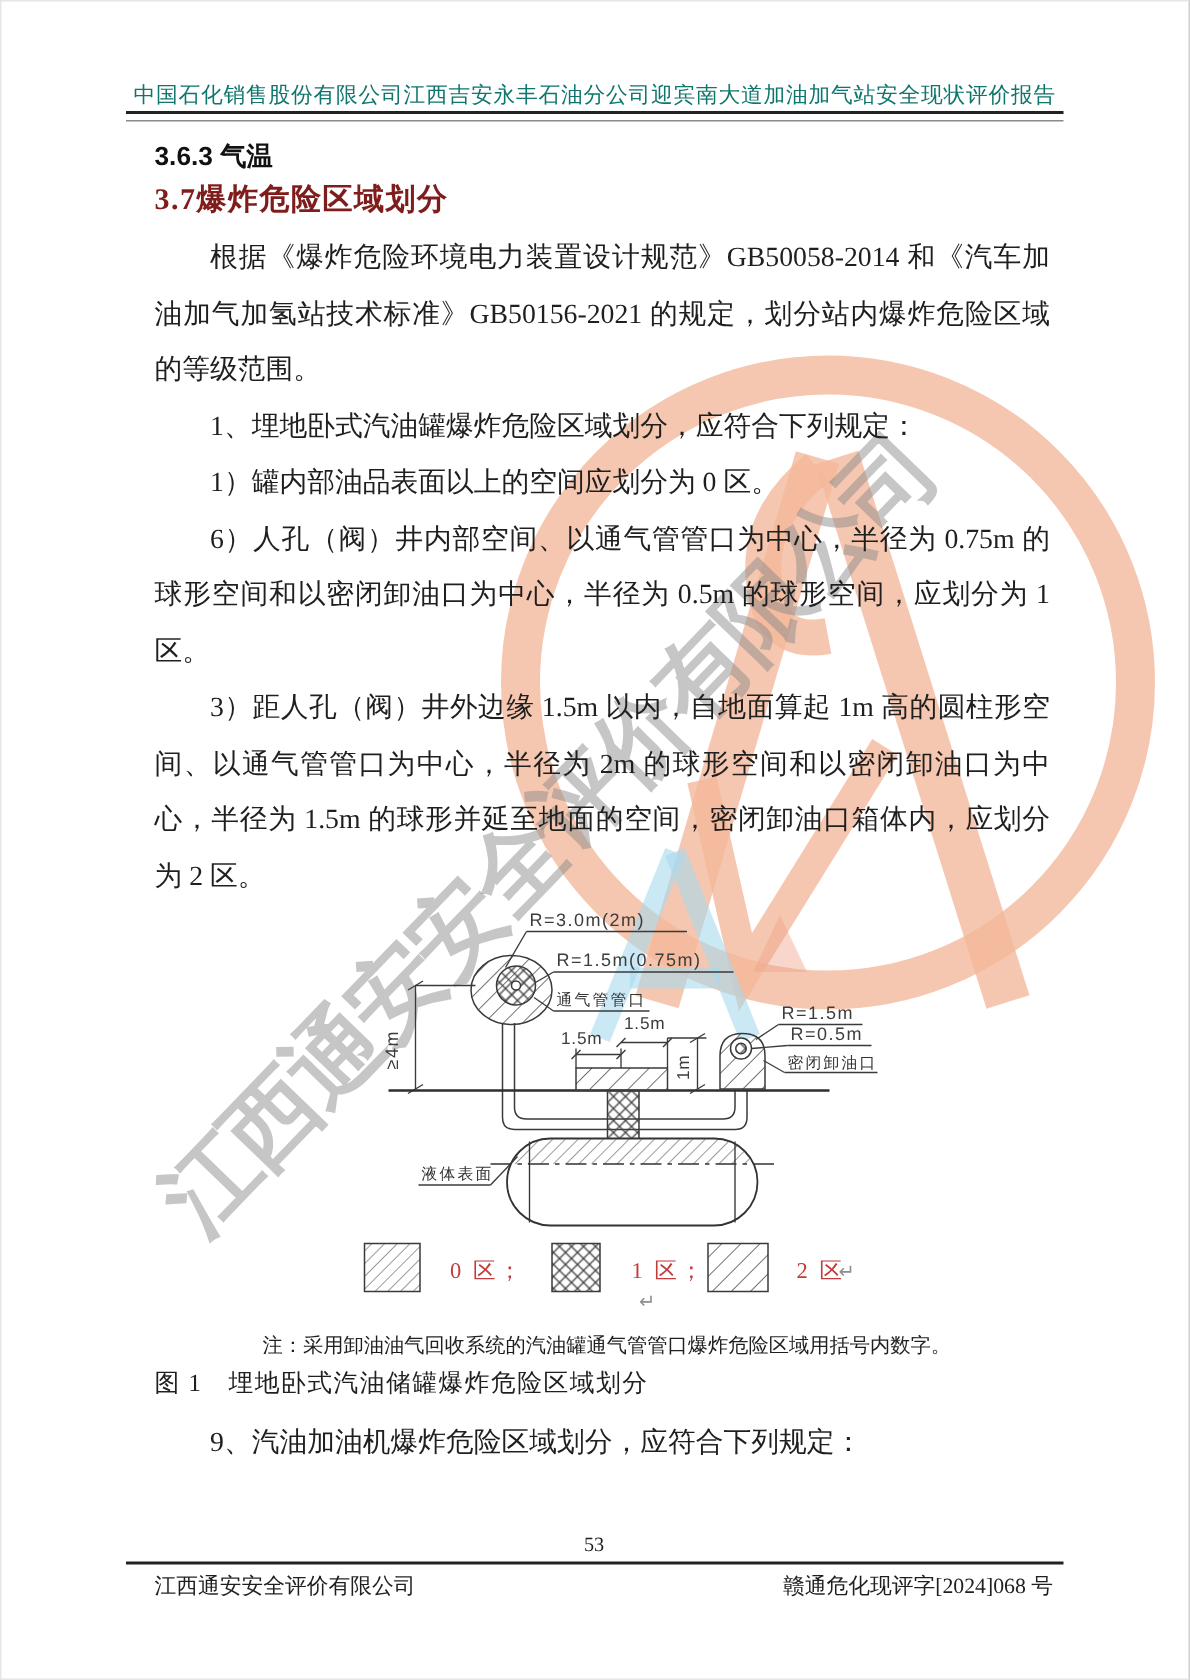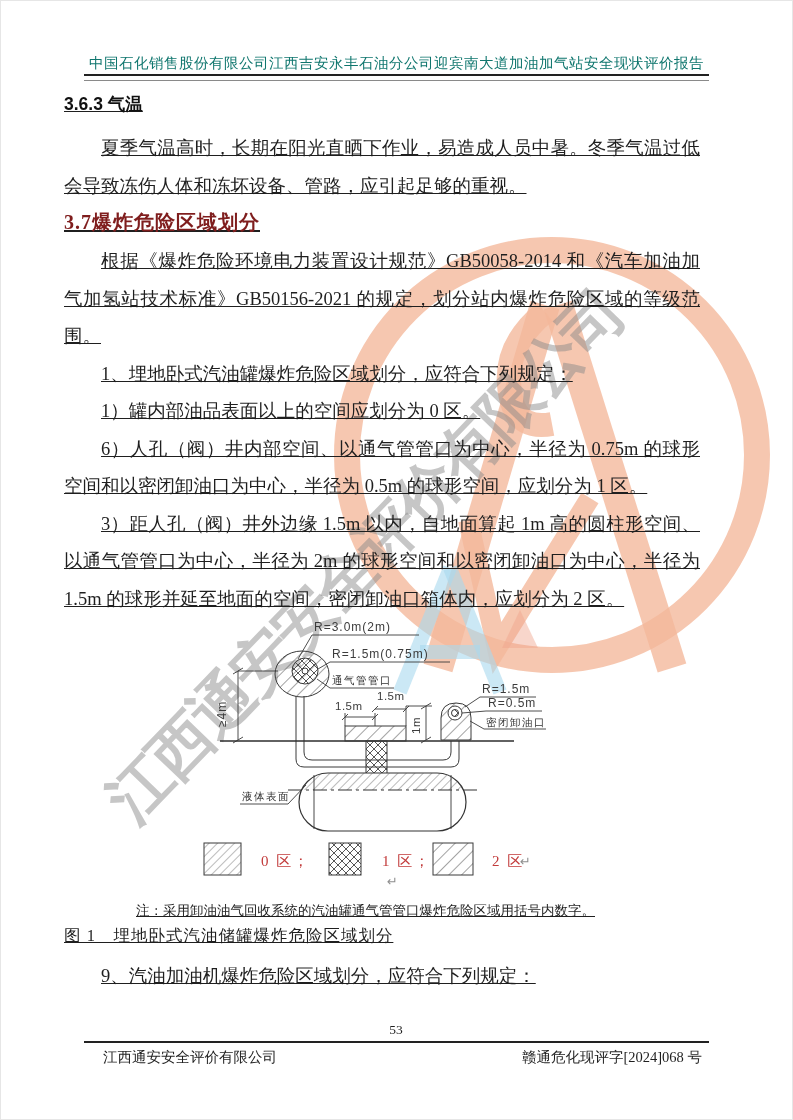--- a/index.html
+++ b/index.html
@@ -17,21 +17,21 @@
     font-size:62px;letter-spacing:-3px;color:rgba(135,135,135,0.48);white-space:nowrap;
   }
   
   .content{position:relative;z-index:1;}
   .hdr{
     position:absolute;left:84px;right:84px;top:54px;text-align:center;
     font-size:14.5px;color:#0f766e;letter-spacing:0.5px;
   }
   .hdr-rule1{position:absolute;left:84px;right:84px;top:74px;height:1.6px;background:#222;}
   .hdr-rule2{position:absolute;left:84px;right:84px;top:80px;height:1px;background:#8a8a8a;}
-  .main{padding:90px 93px 0 64px;text-decoration:underline;}
+  .main{padding:90px 93px 0 103px;}
   .h-363{
     margin:2px 0 0 0;font-family:"Liberation Sans","DejaVu Sans",sans-serif;
     font-size:17.5px;font-weight:bold;line-height:24px;color:#111;
   }
   .body-p{margin:14px 0 0 0;font-size:18.5px;line-height:37.5px;text-indent:2em;text-align:justify;}
   .h-37{
     margin:4px 0 0 0;font-size:20px;font-weight:bold;line-height:26px;color:#7f1d1d;letter-spacing:1px;
   }
   .p-tight{margin:8px 0 0 0;}
   .p-flow{margin:0;}
@@ -76,21 +76,20 @@
     <div class="wm-text">江西通安安全评价有限公司</div>
   </div>
 
   <div class="content">
     <div class="hdr">中国石化销售股份有限公司江西吉安永丰石油分公司迎宾南大道加油加气站安全现状评价报告</div>
     <div class="hdr-rule1"></div>
     <div class="hdr-rule2"></div>
 
     <div class="main">
       <h3 class="h-363">3.6.3 气温</h3>
-      <p class="body-p">夏季气温高时，长期在阳光直晒下作业，易造成人员中暑。冬季气温过低会导致冻伤人体和冻坏设备、管路，应引起足够的重视。</p>
 
       <h2 class="h-37">3.7爆炸危险区域划分</h2>
       <p class="body-p p-tight">根据《爆炸危险环境电力装置设计规范》GB50058-2014 和《汽车加油加气加氢站技术标准》GB50156-2021 的规定，划分站内爆炸危险区域的等级范围。</p>
 
       <p class="body-p p-flow">1、埋地卧式汽油罐爆炸危险区域划分，应符合下列规定：</p>
       <p class="body-p p-flow">1）罐内部油品表面以上的空间应划分为 0 区。</p>
       <p class="body-p p-flow">6）人孔（阀）井内部空间、以通气管管口为中心，半径为 0.75m 的球形空间和以密闭卸油口为中心，半径为 0.5m 的球形空间，应划分为 1 区。</p>
       <p class="body-p p-flow">3）距人孔（阀）井外边缘 1.5m 以内，自地面算起 1m 高的圆柱形空间、以通气管管口为中心，半径为 2m 的球形空间和以密闭卸油口为中心，半径为 1.5m 的球形并延至地面的空间，密闭卸油口箱体内，应划分为 2 区。</p>
 
       <div class="fig-wrap">

